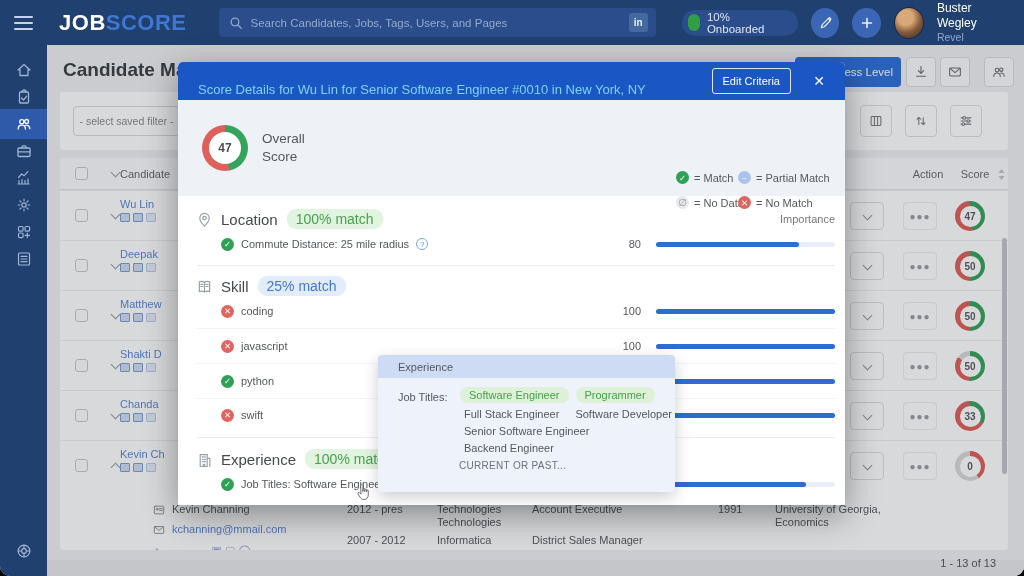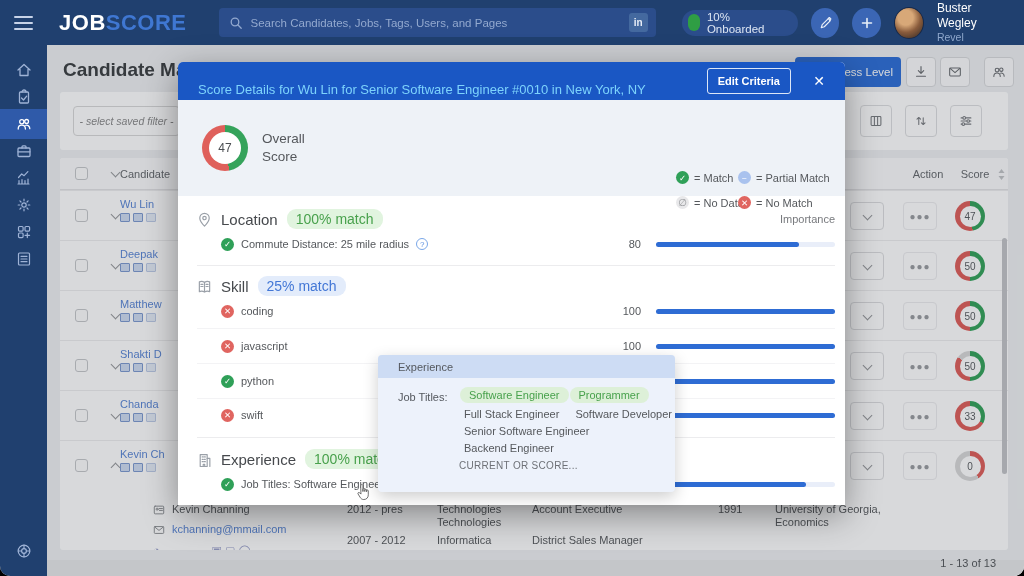--- a/index.html
+++ b/index.html
@@ -48,21 +48,21 @@
   .page-title { position:absolute; left:16px; top:14px; font-size:19px; color:#3d4043; }
   .btn-primary { position:absolute; left:748px; top:12px; width:106px; height:30px; background:#2e6fd8;
                  border-radius:4px; color:#fff; font-size:11.5px; display:flex; align-items:center;
                  justify-content:flex-end; padding-right:8px; cursor:pointer; }
   .tool-btn { position:absolute; width:30px; height:30px; background:#fbfbfc; border:1px solid #d9dadc;
               border-radius:4px; display:flex; align-items:center; justify-content:center; color:#6b6e72;
               cursor:pointer; }
   .filter-card { position:absolute; left:13px; right:16px; top:47px; height:58px; background:#fff; border-radius:3px; }
   .saved-filter { position:absolute; left:13px; top:14px; width:107px; height:30px; border:1px solid #d9d9d9;
                   border-radius:4px; font-size:10.5px; color:#8a8a8a; display:flex; align-items:center;
-                  justify-content:center; cursor:pointer; background:#fff;font-style:italic; }
+                  justify-content:center; cursor:pointer; background:#fff; }
   .card-tool { position:absolute; width:32px; height:32px; background:#fff; border:1px solid #dddee0;
                border-radius:4px; display:flex; align-items:center; justify-content:center; color:#7a7d81;
                cursor:pointer; }
 
   .table-card { position:absolute; left:13px; right:16px; top:113px; height:392px; background:#fff;
                 border-radius:3px; overflow:hidden; }
   .thead { position:absolute; left:0; right:0; top:0; height:32px; border-bottom:1px solid #e2e3e5;
            background:#fafbfc; font-size:11px; color:#66696d; }
   .cbx { position:absolute; width:13px; height:13px; border:1px solid #c6c8cb; border-radius:3px;
          background:#fdfdfd; cursor:pointer; }
@@ -77,39 +77,39 @@
   .mini-icons i { width:10px; height:9px; background:#cfdcf2; border:1px solid #7d9bd0; border-radius:1px; display:block; }
   .mini-icons i.faint { opacity:.5; }
   .row-select { position:absolute; left:790px; top:11px; width:34px; height:28px; border:1px solid #dcdddf;
                 border-radius:4px; background:#fff; cursor:pointer; }
   .row-select .chev { left:13px; top:9px; }
   .row-dots { position:absolute; left:843px; top:11px; width:34px; height:28px; border:1px solid #ececee;
               border-radius:4px; background:#fff; color:#9a9da1; font-size:10px; letter-spacing:1px;
               display:flex; align-items:center; justify-content:center; cursor:pointer; }
   .donut { border-radius:50%; position:relative; }
   .donut .hole { position:absolute; background:#fff; border-radius:50%; display:flex; align-items:center;
-                 justify-content:center; color:#5a5d60; }
+                 justify-content:center; color:#5a5d60;font-weight:bold; }
   .donut.small { position:absolute; left:895px; top:10px; width:30px; height:30px; }
   .donut.small .hole { inset:4.5px; font-size:10px; }
   .scrollbar { position:absolute; right:1px; top:80px; width:5px; height:236px; background:#c3c5c8;
                border-radius:3px; cursor:pointer; }
   .xrow { position:absolute; font-size:11px; color:#595c5f; line-height:13px; }
   .xrow a { color:#5b87d6; text-decoration:none; cursor:pointer;margin-top:6px; }
   .footerbar { position:absolute; left:0; right:0; bottom:0; height:16px; background:#e7e8ea; }
   .pagination { position:absolute; right:28px; bottom:7px; font-size:11px; color:#55585b; }
 
   .backdrop { position:absolute; left:47px; top:45px; right:0; bottom:0; background:rgba(25,30,40,.17); z-index:10; }
 
   
   .modal { position:absolute; left:178px; top:62px; width:667px; height:443px; background:#fff; z-index:20;
            border-radius:5px 5px 0 0; box-shadow:0 10px 34px rgba(0,0,0,.38); overflow:hidden; }
   .modal-header { position:absolute; left:0; right:0; top:0; height:38px; background:#1a57c4; }
   .modal-title { position:absolute; left:20px; top:20px; color:#7dd3fc; font-size:13px; }
   .edit-btn { position:absolute; right:54px; top:6px; height:26px; padding:0 10px; border:1px solid rgba(255,255,255,.85);
-              border-radius:3px; color:#fff; font-size:11px; display:flex; align-items:center; cursor:pointer;font-weight:bold; }
+              border-radius:3px; color:#fff; font-size:11px; display:flex; align-items:center; cursor:pointer; }
   .close-x { position:absolute; right:20px; top:11px; color:#fff; font-size:14px; cursor:pointer; }
   .overall { position:absolute; left:0; right:0; top:38px; height:96px; background:#eef2f7; }
   .donut.big { position:absolute; left:24px; top:25px; width:46px; height:46px; }
   .donut.big .hole { inset:7px; font-size:12px; color:#4b4e52; }
   .overall-label { position:absolute; left:84px; top:30px; font-size:13.5px; color:#55585c; line-height:18px; }
   .legend-item { position:absolute; display:flex; align-items:center; gap:5px; font-size:11px; color:#55585c; }
   .sic { width:13px; height:13px; border-radius:50%; display:inline-flex; align-items:center;
          justify-content:center; color:#fff; font-size:8.5px; flex:none; }
   .sic.match { background:#2fa058; }
   .sic.nomatch { background:#e06560; }
@@ -133,21 +133,21 @@
                 border-radius:3px; cursor:pointer; }
   .mdivider { position:absolute; left:19px; right:10px; border-top:1px solid #ececee; }
   .mdivider.light { border-top:1px solid #f3f3f5; }
 
   
   .tooltip { position:absolute; left:378px; top:355px; width:297px; height:137px; background:#edf2fb; z-index:30;
              border-radius:4px; box-shadow:0 5px 16px rgba(0,0,0,.2); overflow:hidden; }
   .tt-header { position:absolute; left:0; right:0; top:0; height:23px; background:#cddcf4; color:#54585e;
                font-size:11px; display:flex; align-items:center; padding-left:20px; }
   .tt-label { position:absolute; left:20px; top:36px; font-size:11px; color:#54585e; }
-  .tt-pills { position:absolute; left:82px; top:32px; display:flex; gap:1px; }
+  .tt-pills { position:absolute; left:82px; top:32px; display:flex; gap:7px; }
   .tt-pill { background:#ddf0d8; color:#48a14c; font-size:11px; padding:2px 9px; border-radius:9px; }
   .tt-line { position:absolute; left:86px; font-size:11px; color:#55585c; display:flex; gap:16px; }
   .tt-footer { position:absolute; left:81px; top:105px; font-size:10px; color:#6e7177; letter-spacing:.3px; }
 
   .cursor { position:absolute; left:356px; top:484px; z-index:40; pointer-events:none; }
   svg { stroke-linecap:round; stroke-linejoin:round; }
 </style>
 </head>
 <body>
 
@@ -581,21 +581,21 @@
     <div class="tt-line" style="top:53px">
       <span>Full Stack Engineer</span>
         <span>Software Developer</span>
     </div>
     <div class="tt-line" style="top:70px">
       <span>Senior Software Engineer</span>
     </div>
     <div class="tt-line" style="top:87px">
       <span>Backend Engineer</span>
     </div>
-    <div class="tt-footer">CURRENT OR SCORE...</div>
+    <div class="tt-footer">CURRENT OR PAST...</div>
   </div>
 
   <div class="cursor">
     <svg width="15" height="17" viewBox="0 0 16 18">
         <path d="M5 1.6 c0-1.5 2.4-1.5 2.4 0 V8 v-2.4 c0-1.4 2-1.4 2 0 V8 v-1.6 c0-1.3 1.9-1.3 1.9 0 V8.2 v-1 c0-1.2 1.8-1.2 1.8 0 V11.5 c0 3-1.9 5-4.8 5 c-2 0-3.1-1-3.9-2.4 L2.2 10.6 c-.7-1.2.8-2.3 1.7-1.3 L5 10.4 z" fill="#fff" stroke="#555" stroke-width="0.9"></path>
       </svg>
   </div>
 </div>
 
 </body></html>

